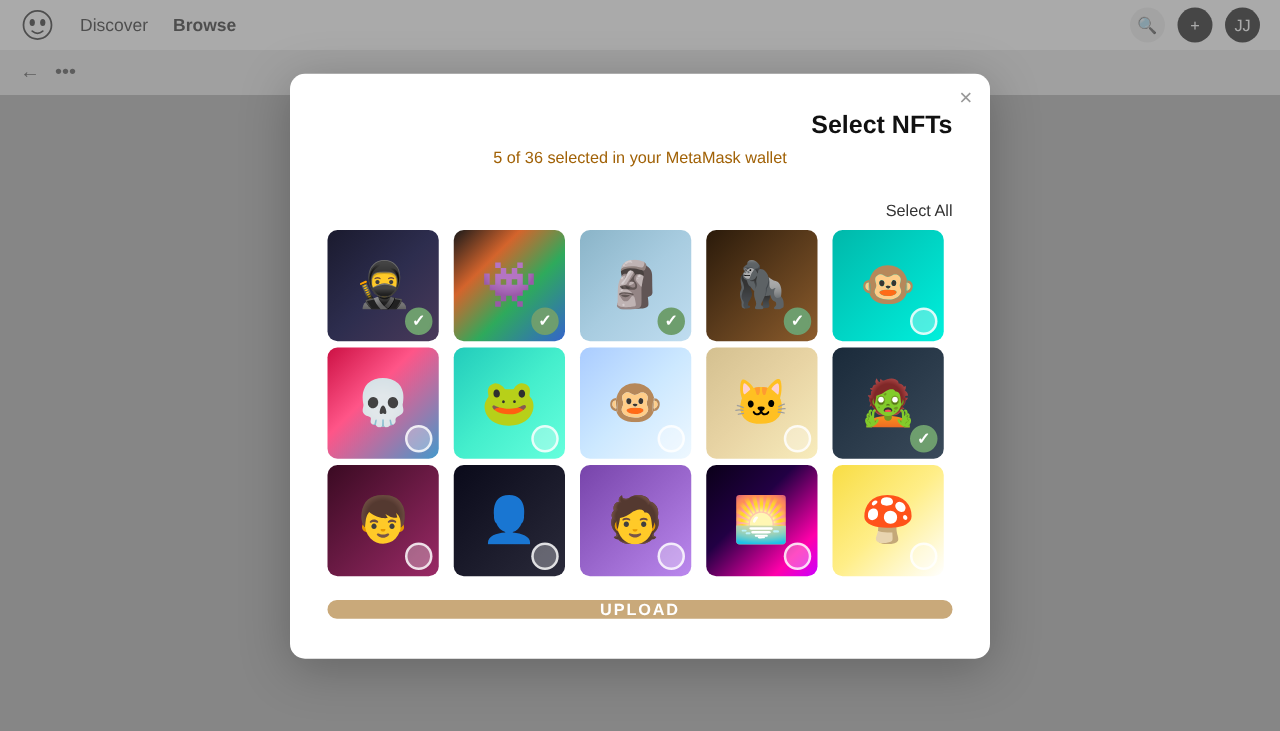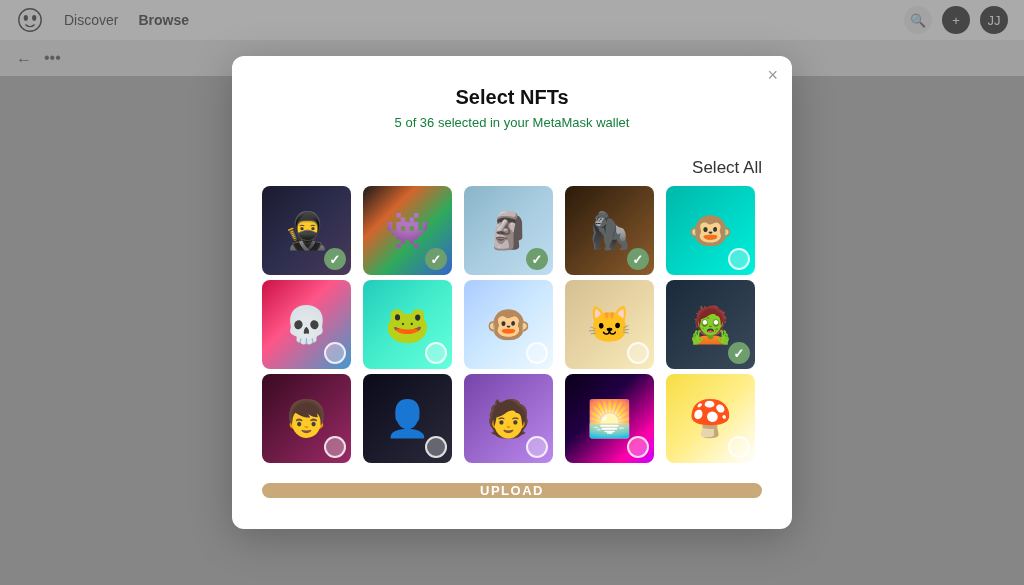--- a/index.html
+++ b/index.html
@@ -105,41 +105,41 @@
       top: 10px;
       right: 14px;
       background: none;
       border: none;
       font-size: 18px;
       cursor: pointer;
       color: #999;
       line-height: 1;
     }
     .modal-title {
-      text-align: center;
+      text-align: right;
       font-size: 20px;
       font-weight: 600;
       color: #111;
       margin-bottom: 6px;
     }
     .modal-subtitle {
       text-align: center;
       font-size: 13px;
-      color: #15803d;
+      color: #a16207;
       margin-bottom: 28px;
     }
     .select-all-row {
       display: flex;
       justify-content: flex-end;
       margin-bottom: 8px;
     }
     .select-all-btn {
       background: none;
       border: none;
-      font-size: 17px;
+      font-size: 13px;
       color: #333;
       font-weight: 500;
       cursor: pointer;
     }
 
     
     .nft-grid {
       display: grid;
       grid-template-columns: repeat(5, 1fr);
       gap: 5px;

